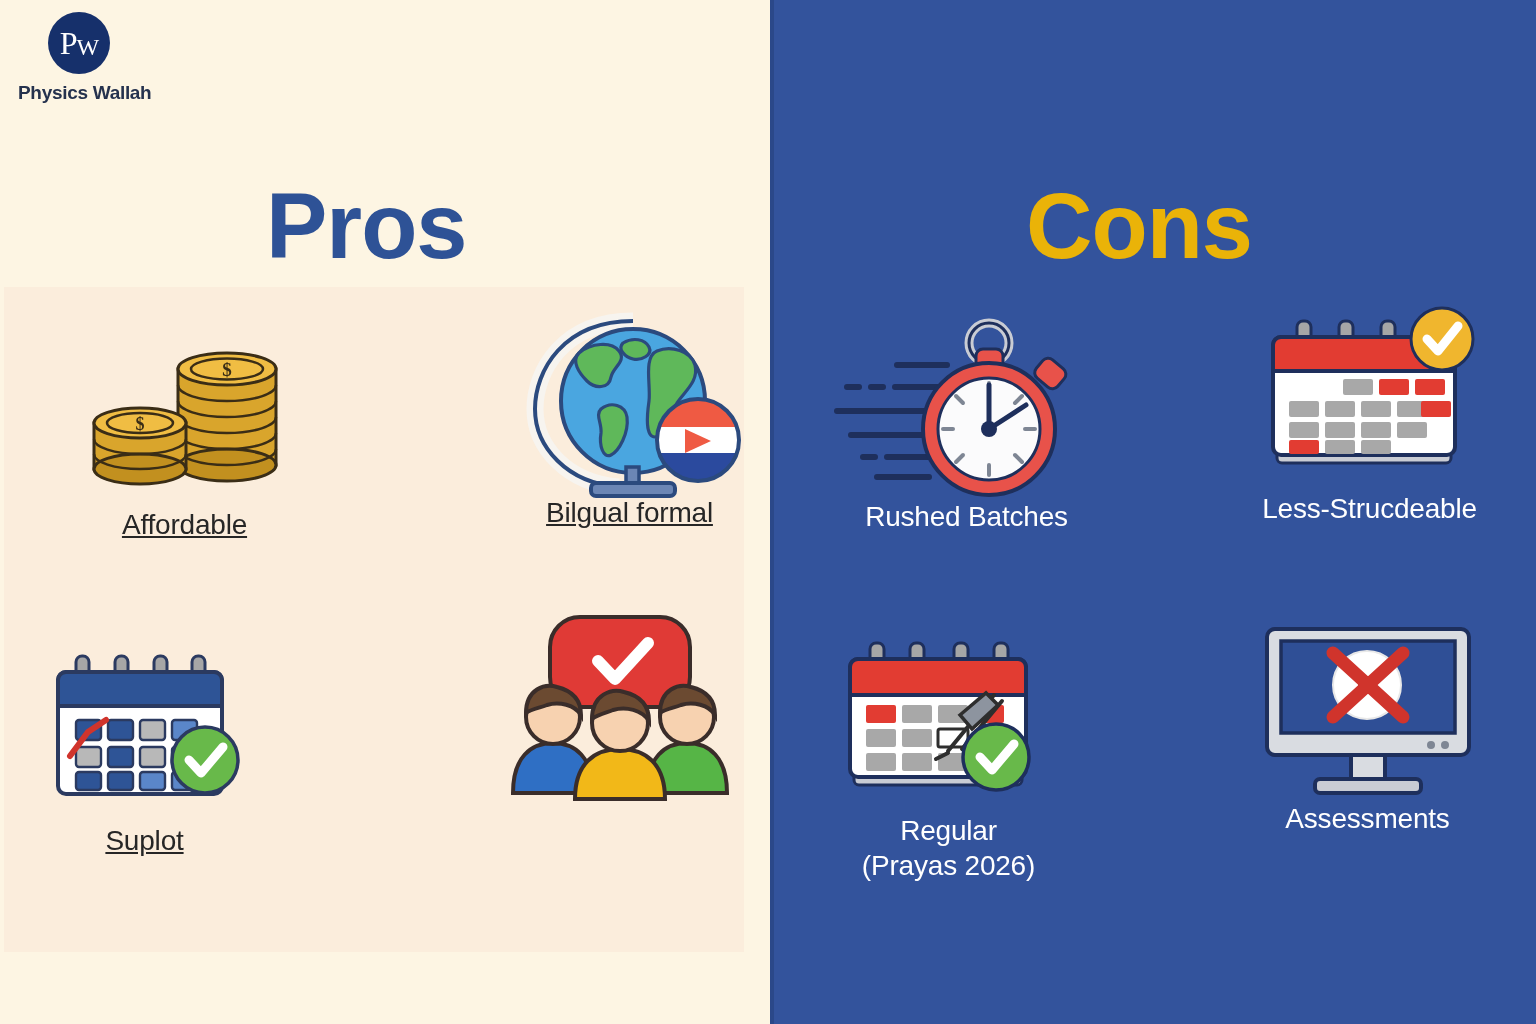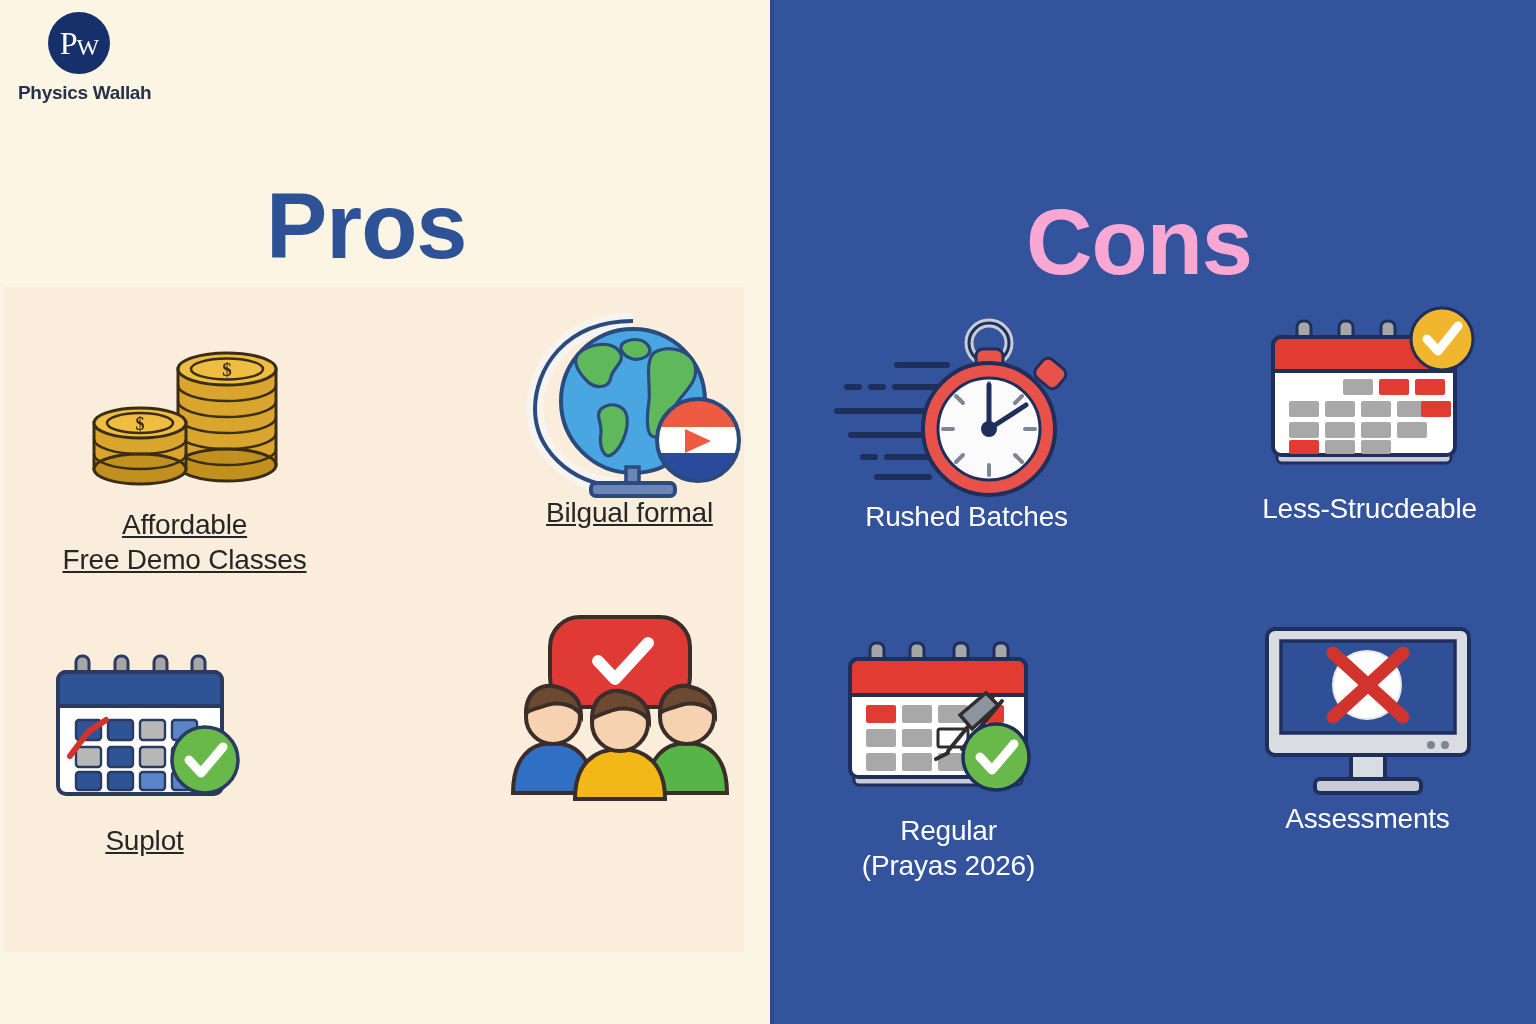--- a/index.html
+++ b/index.html
@@ -79,21 +79,21 @@
   
   .heading {
     position: absolute;
     top: 180px;
     font-size: 92px;
     font-weight: bold;
     letter-spacing: -1px;
     line-height: 1;
   }
   .heading-pros { left: 266px; color: #2e5296; }
-  .heading-cons { left: 1022px; color: #f9a8d4; margin-top: 16px; }
+  .heading-cons { left: 1022px; color: #eab308; }
 
   
   .items {
     position: absolute;
     top: 300px;
     left: 0;
     width: 100%;
     display: grid;
     grid-template-columns: 1fr 1fr;
     grid-template-rows: 290px 290px;
@@ -186,21 +186,20 @@
                 </g>
                 <ellipse cx="60" cy="96" rx="46" ry="15" fill="#f0bd43"></ellipse>
                 <ellipse cx="60" cy="96" rx="33" ry="10" fill="none" stroke="#3a2d16" stroke-width="2.5"></ellipse>
                 <text x="60" y="103" font-size="18" fill="#3a2d16" stroke="none" text-anchor="middle" font-family="Liberation Serif, serif" font-weight="bold">$</text>
               </g>
             </g>
           </svg>
         </div>
         <div class="caption">
           <div>Affordable</div>
-          <div>Free Demo Classes</div>
         </div>
       </div>
 
       <div class="item p-item-2">
         <div class="art">
           <svg width="230" height="195" viewBox="0 0 230 195">
 
             <path d="M118 16 C48 16 20 66 20 104 C20 142 52 178 104 182" fill="none" stroke="#f7f4ef" stroke-width="17"></path>
             <path d="M118 16 C48 16 20 66 20 104 C20 142 52 178 104 182" fill="none" stroke="#2b4a7e" stroke-width="4"></path>
 

